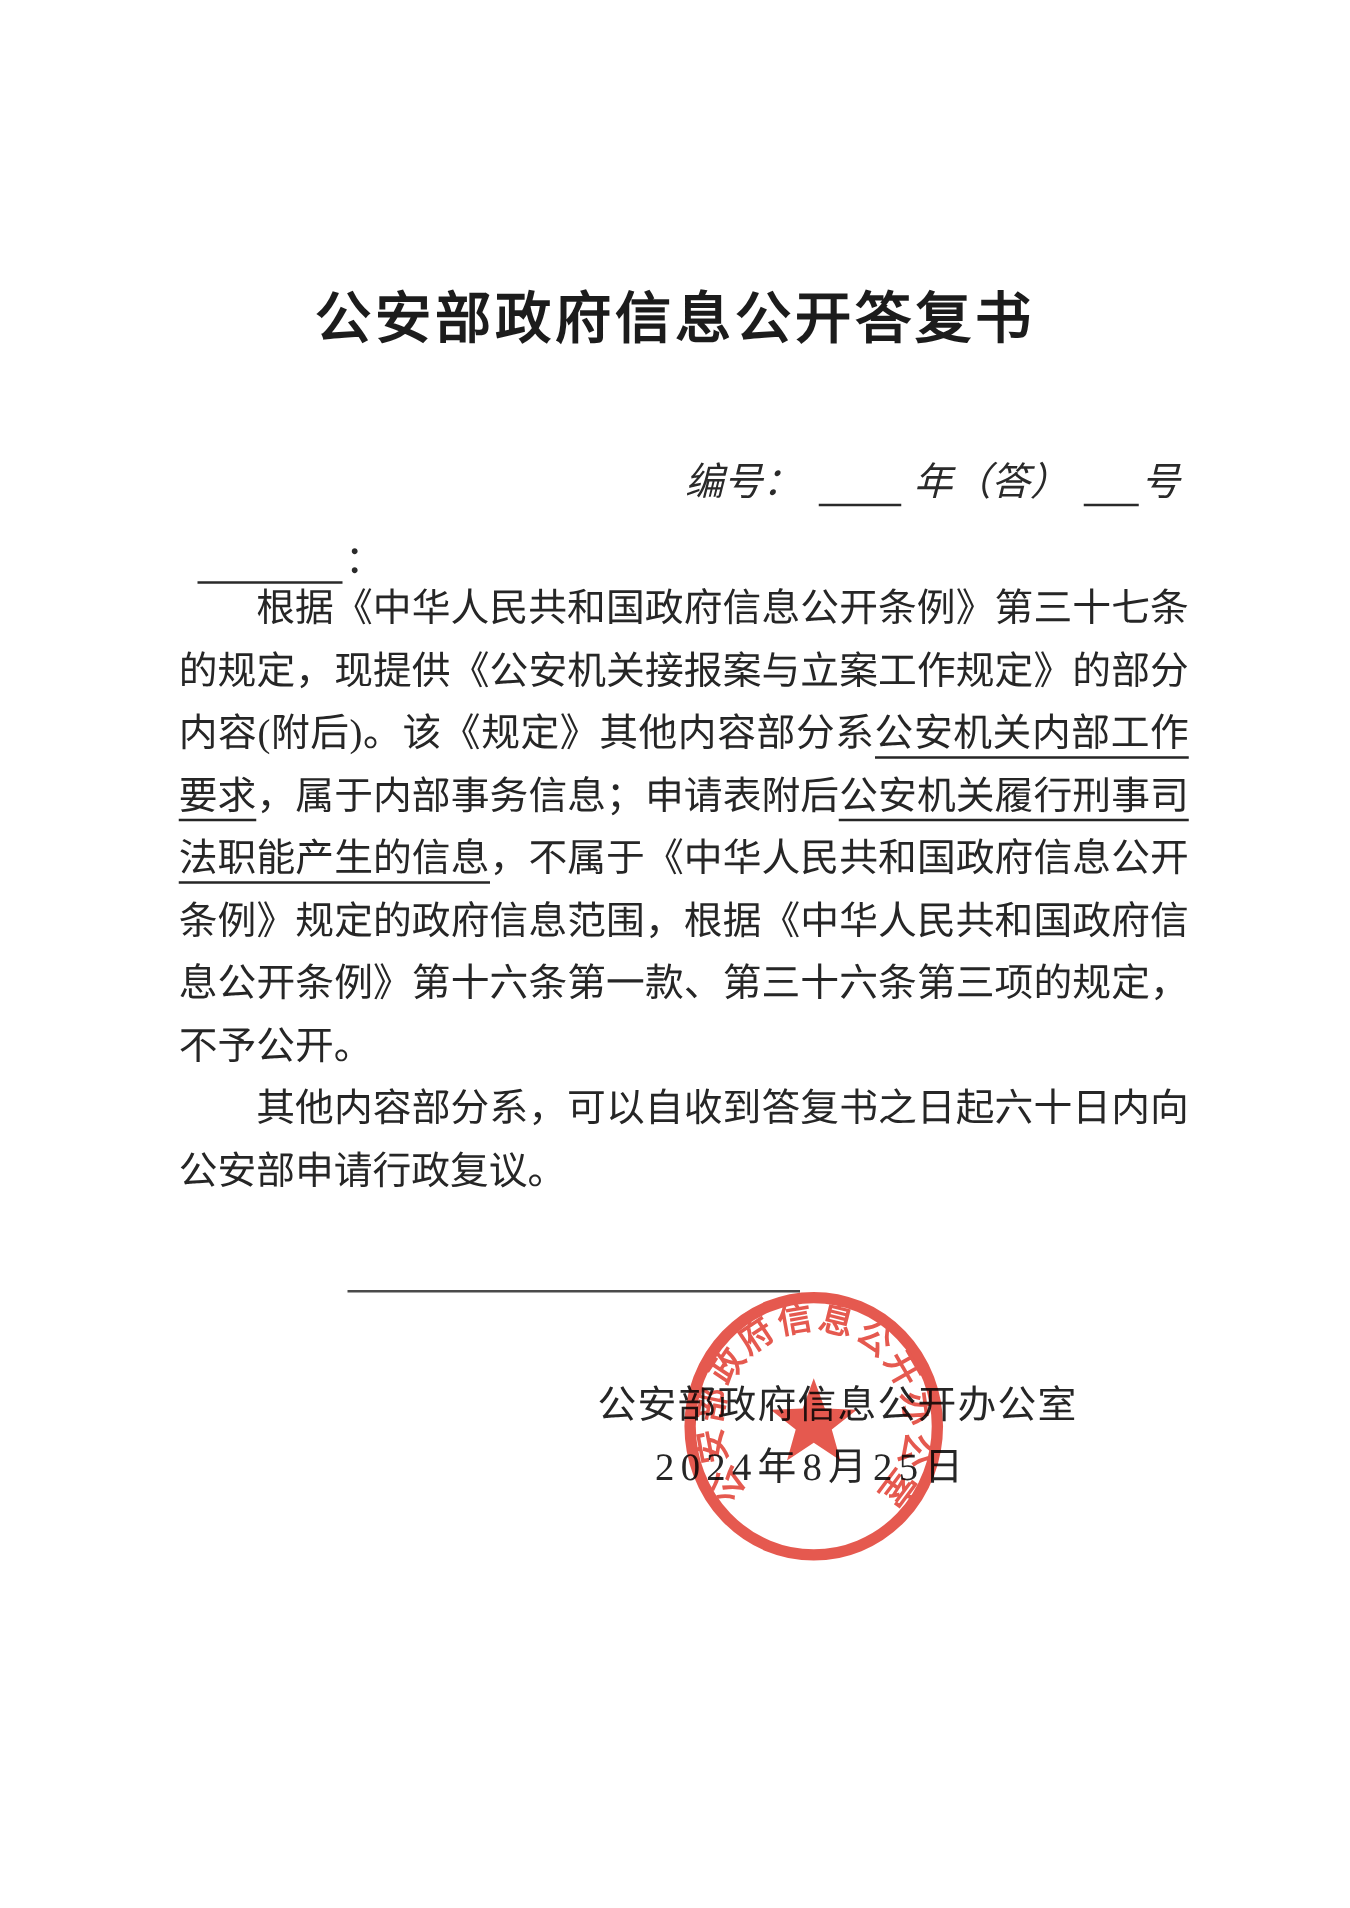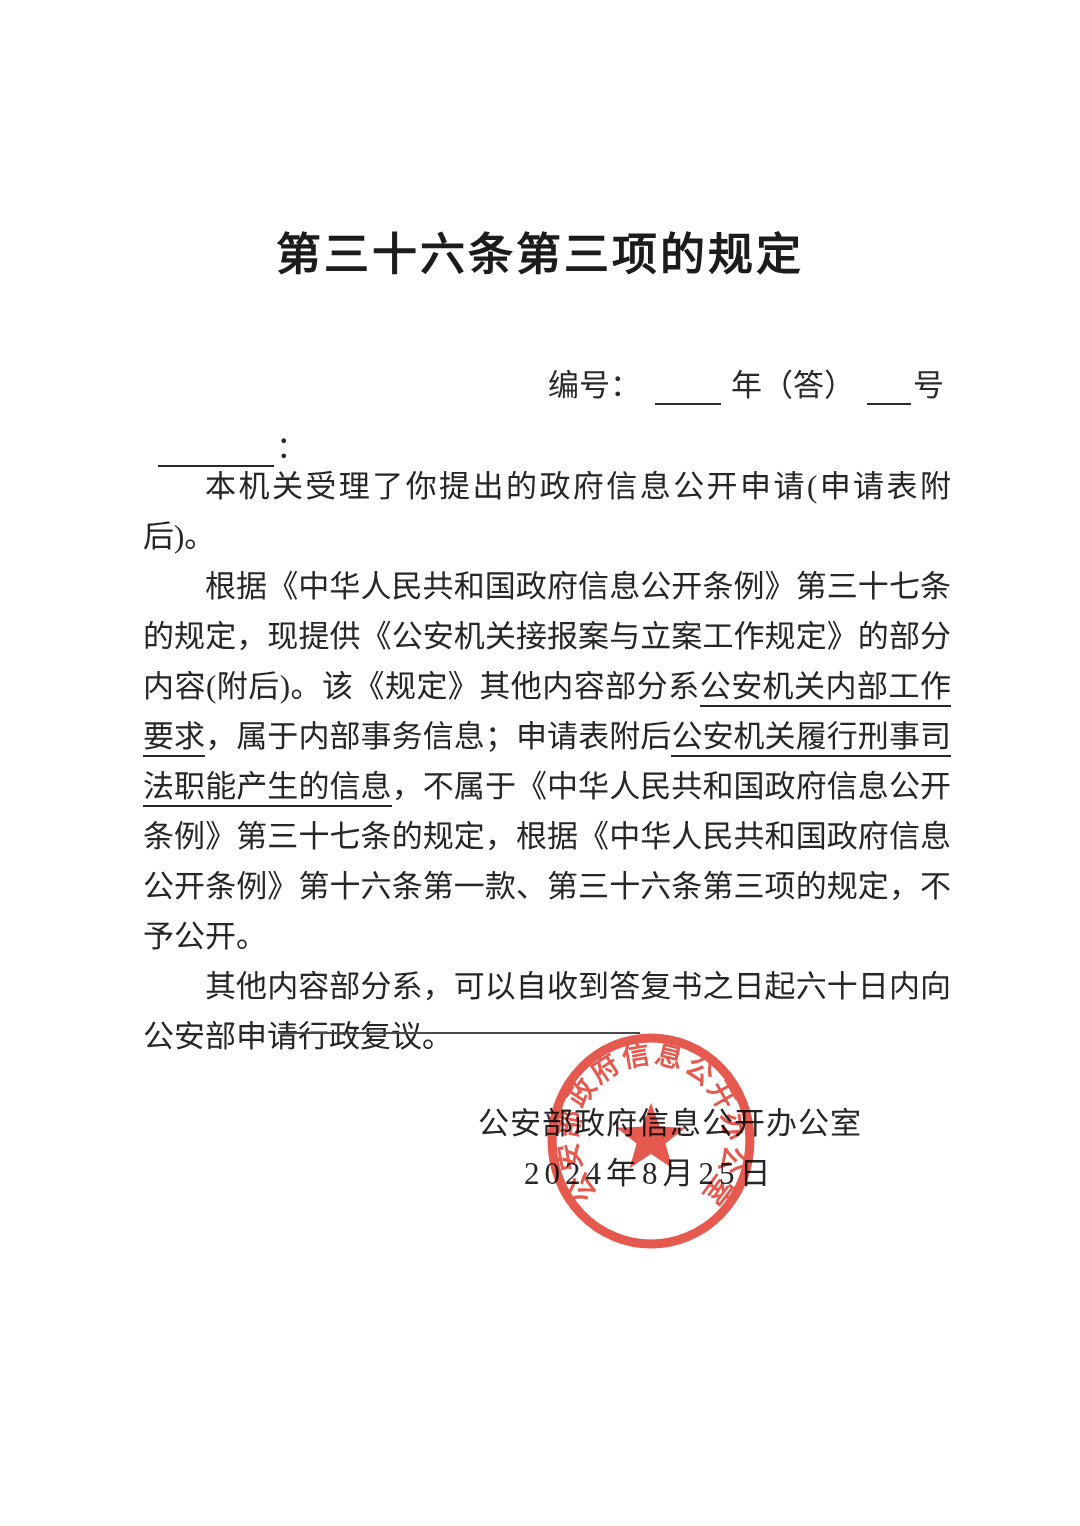--- a/index.html
+++ b/index.html
@@ -13,21 +13,21 @@
     overflow:hidden;
   }
   .doc-title{
     position:absolute;top:218px;left:0;width:1080px;
     text-align:center;
     font-size:45px;font-weight:700;letter-spacing:3px;
     color:#1c1c1c;
   }
   .number-line{
     position:absolute;top:360px;right:136px;
-    font-size:31px;color:#2a2a2a;white-space:nowrap;
+    font-size:31px;color:#2a2a2a;white-space:nowrap;font-style:italic;
   }
   .blank{
     display:inline-block;
     border-bottom:2px solid #2a2a2a;
     height:34px;vertical-align:bottom;
   }
   .blank1{width:66px;margin:0 10px 0 14px;}
   .blank2{width:44px;margin:0 2px 0 12px;}
   .salutation{
     position:absolute;top:422px;left:158px;
@@ -65,33 +65,32 @@
     font-family:"Liberation Sans","DejaVu Sans",sans-serif;
     font-size:27px;font-weight:700;letter-spacing:2.5px;
   }
   .seal-star{stroke:none;}
 </style>
 </head>
 <body>
 
 <div class="page">
 
-  <div class="doc-title">第三十六条第三项的规定</div>
+  <div class="doc-title">公安部政府信息公开答复书</div>
 
   <div class="number-line">
     <span>编号：</span><span class="blank blank1"></span><span>年（答）</span><span class="blank blank2"></span><span>号</span>
   </div>
 
   <div class="salutation">
     <span class="blank blank-name"></span><span>：</span>
   </div>
 
   <div class="body-text" id="paras">
-      <p class="para"><span>本机关受理了你提出的政府信息公开申请(申请表附后)。</span></p>
-      <p class="para"><span>根据《中华人民共和国政府信息公开条例》第三十七条的规定，现提供《公安机关接报案与立案工作规定》的部分内容(附后)。该《规定》其他内容部分系</span><span class="u">公安机关内部工作要求</span><span>，属于内部事务信息；申请表附后</span><span class="u">公安机关履行刑事司法职能产生的信息</span><span>，不属于《中华人民共和国政府信息公开条例》第三十七条的规定，根据《中华人民共和国政府信息公开条例》第十六条第一款、第三十六条第三项的规定，不予公开。</span></p>
+      <p class="para"><span>根据《中华人民共和国政府信息公开条例》第三十七条的规定，现提供《公安机关接报案与立案工作规定》的部分内容(附后)。该《规定》其他内容部分系</span><span class="u">公安机关内部工作要求</span><span>，属于内部事务信息；申请表附后</span><span class="u">公安机关履行刑事司法职能产生的信息</span><span>，不属于《中华人民共和国政府信息公开条例》规定的政府信息范围，根据《中华人民共和国政府信息公开条例》第十六条第一款、第三十六条第三项的规定，不予公开。</span></p>
       <p class="para"><span>其他内容部分系，可以自收到答复书之日起六十日内向公安部申请行政复议。</span></p>
     </div>
 
   <div class="sign-divider"></div>
 
   <div class="sign-org">公安部政府信息公开办公室</div>
   <div class="sign-date">2024年8月25日</div>
 
   <svg class="seal" viewBox="0 0 210 216" xmlns="http://www.w3.org/2000/svg">
     <ellipse class="seal-ring" cx="105" cy="108" rx="98" ry="102" style="stroke: rgb(226, 71, 60);"></ellipse>

